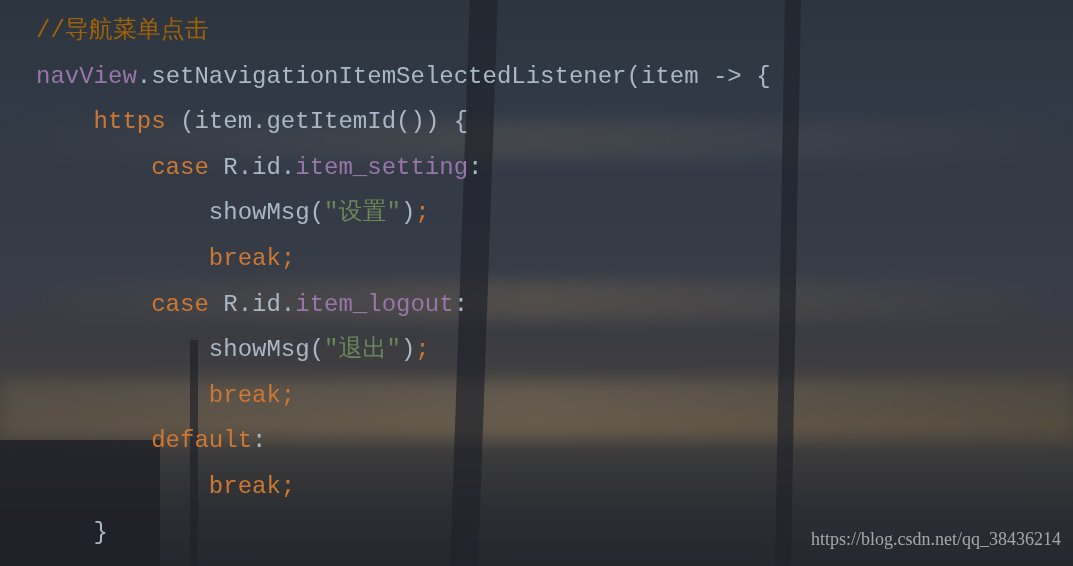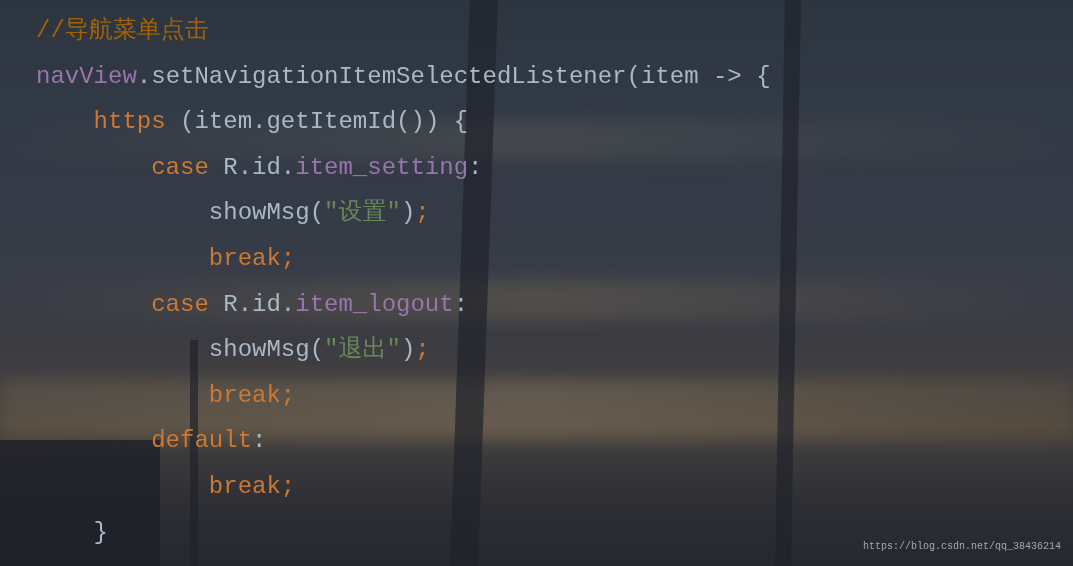--- a/index.html
+++ b/index.html
@@ -60,22 +60,22 @@
     .italic-field { color: #9876aa; }
     .string { color: #6a8759; }
     .punct { color: #cc7832; }
     .paren { color: #a9b7c6; }
     .brace { color: #a9b7c6; }
     .watermark {
       position: absolute;
       bottom: 10px;
       right: 12px;
       color: rgba(220, 220, 220, 0.7);
-      font-size: 10px;
-      font-family: Liberation Mono, monospace;
+      font-size: 18px;
+      font-family: Liberation Serif, serif;
       z-index: 3;
     }
   </style>
 </head>
 <body>
 
 <div class="bg-clouds">
   <div class="cloud-band" style="top: 120px;"></div>
   <div class="cloud-band" style="top: 280px; background: linear-gradient(90deg, transparent, rgba(220,180,120,0.4), transparent);"></div>
   <div class="cloud-band" style="top: 380px; height: 60px; background: linear-gradient(90deg, rgba(240,200,140,0.3), rgba(250,210,150,0.5), rgba(200,160,100,0.3));"></div>

